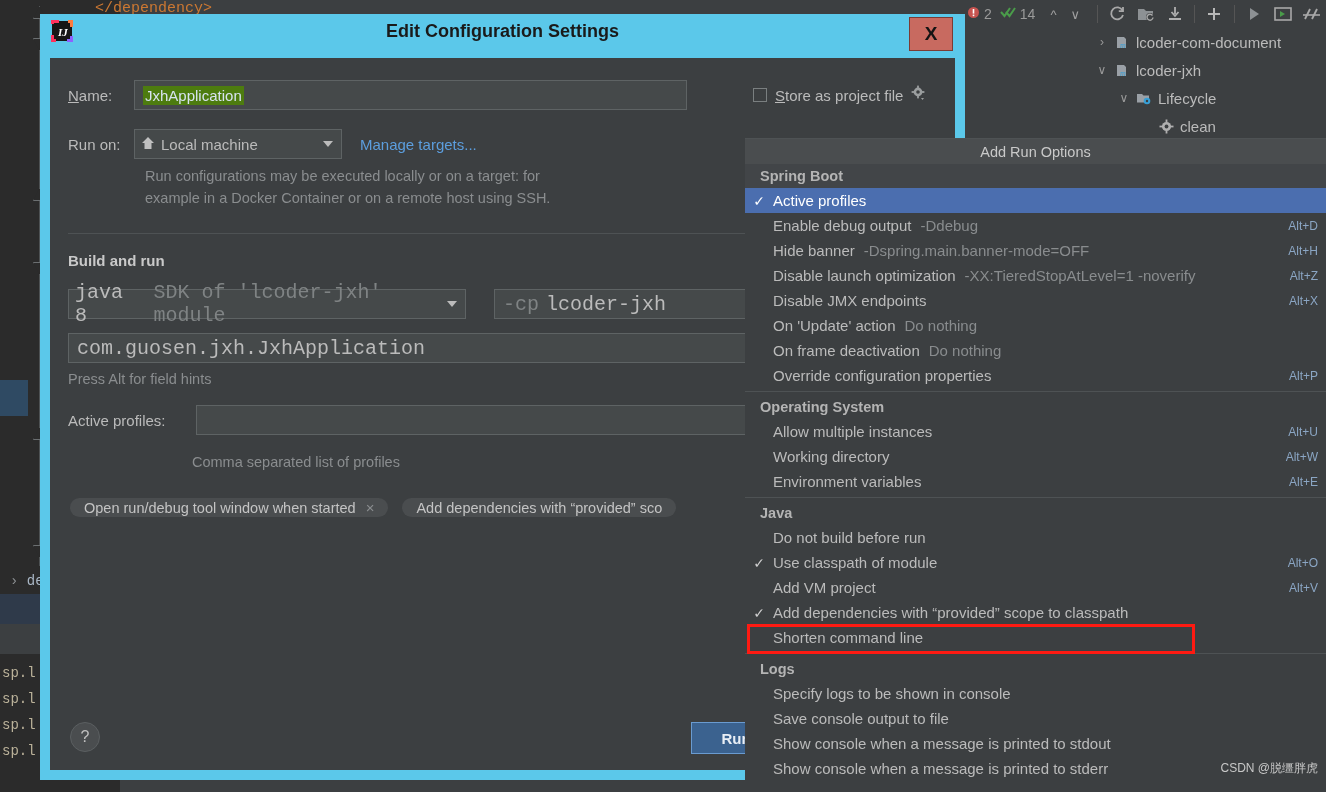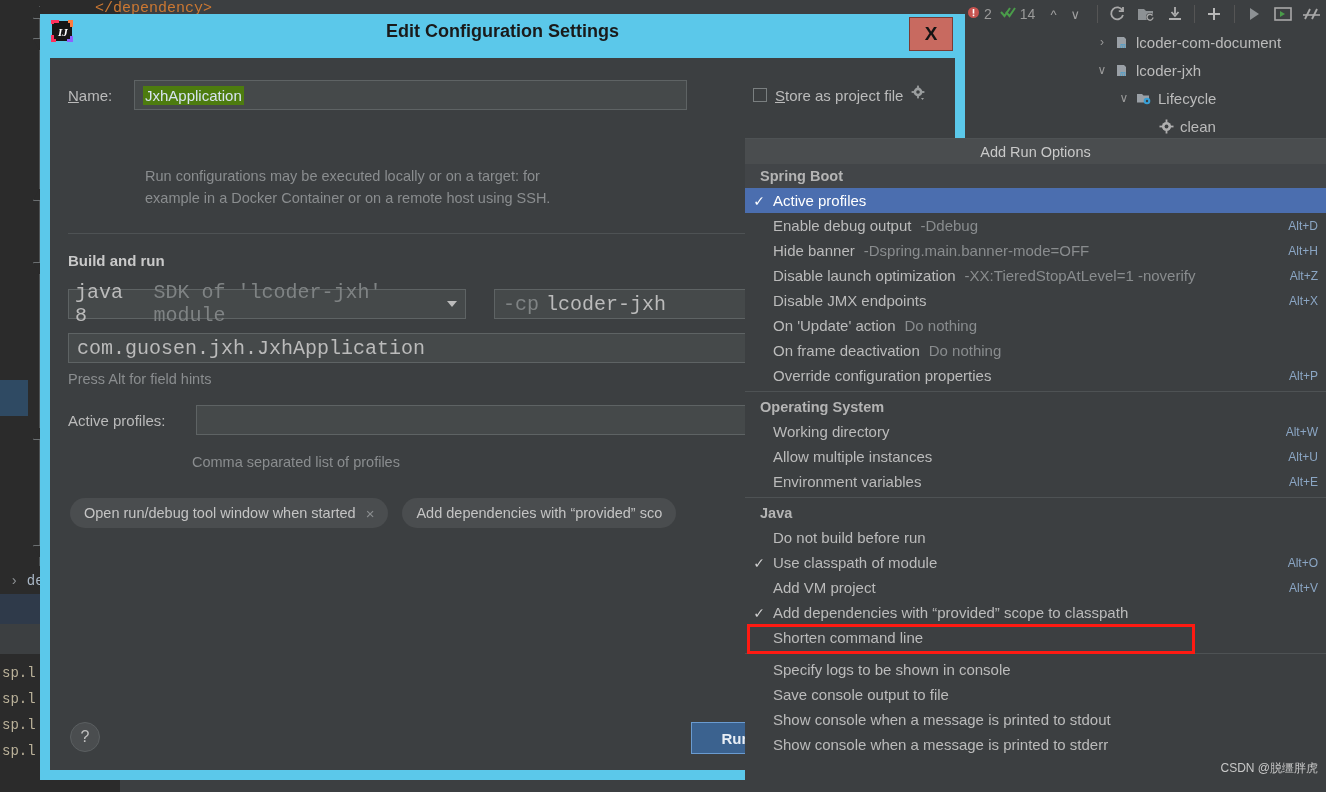--- a/index.html
+++ b/index.html
@@ -130,21 +130,21 @@
   .link { color:#5c9ede; font-size:15px; cursor:pointer; }
   .hint { color:#8a8d8f; font-size:14.5px; line-height:22px; }
   .divider { position:absolute; height:1px; background:#4e5254; }
   .section-h { color:#c9c9c9; font-size:15px; font-weight:bold; }
 
   .mono { font-family:"Liberation Mono", monospace; font-size:20px; }
   .mono-dim { color:#7f8384; }
   .mono-br { color:#bbbbbb; }
 
   .chip {
-    height:30px; border-radius:15px; background:#4a4d4f;
+    height:19px; border-radius:15px; background:#4a4d4f;
     display:flex; align-items:center; padding:0 14px;
     color:#c4c4c4; font-size:14.5px; white-space:nowrap; cursor:pointer;
   }
   .chip .x { margin-left:10px; color:#8b8e90; font-size:15px; }
 
   .help-btn {
     position:absolute; left:20px; bottom:18px; width:30px; height:30px;
     border-radius:50%; background:#4a4d4f; border:1px solid #5b5f61;
     color:#c0c0c0; font-size:16px; display:flex; align-items:center; justify-content:center;
     cursor:pointer;
@@ -385,20 +385,33 @@
               <circle cx="7" cy="7" r="1.8" fill="#3c3f41"></circle>
               <rect x="6.1" y="0.6" width="1.8" height="2.6" fill="#9b9e9f"></rect>
               <rect x="6.1" y="10.8" width="1.8" height="2.6" fill="#9b9e9f"></rect>
               <rect x="0.6" y="6.1" width="2.6" height="1.8" fill="#9b9e9f"></rect>
               <rect x="10.8" y="6.1" width="2.6" height="1.8" fill="#9b9e9f"></rect>
               <path d="M10 13 L13 13 L11.5 15 Z" fill="#9b9e9f"></path>
             </svg>
         </span>
       </div>
 
+      <div class="row" style="left:18px; top:71px;">
+        <span class="lbl" style="width:66px;">Run on:</span>
+        <span class="combo" style="width:208px;">
+          <span style="margin-right:6px;">
+            <svg width="14" height="14" viewBox="0 0 14 14">
+                <path d="M7 1 L13 7 H10.5 V13 H3.5 V7 H1 Z" fill="#c0c0c0"></path>
+              </svg>
+          </span>
+          <span>Local machine</span>
+          <i class="arrow"></i>
+        </span>
+        <span class="link" style="margin-left:18px;">Manage targets...</span>
+      </div>
 
       <div style="position:absolute; left:95px; top:107px; width:560px;">
         <div class="hint">Run configurations may be executed locally or on a target: for</div>
         <div class="hint">example in a Docker Container or on a remote host using SSH.</div>
       </div>
 
       <div class="divider" style="left:18px; top:175px; width:870px;"></div>
 
       <div class="section-h" style="position:absolute; left:18px; top:194px;">Build and run</div>
 
@@ -487,27 +500,27 @@
         </div>
         <div class="mi">
           <span class="chk"></span>
           <span class="txt">Override configuration properties</span>
           <span class="sc">Alt+P</span>
         </div>
         <div class="sep"></div>
         <div class="grp-head plain">Operating System</div>
         <div class="mi">
           <span class="chk"></span>
+          <span class="txt">Allow multiple instances</span>
+          <span class="sc">Alt+U</span>
+        </div>
+        <div class="mi">
+          <span class="chk"></span>
           <span class="txt">Working directory</span>
           <span class="sc">Alt+W</span>
-        </div>
-        <div class="mi">
-          <span class="chk"></span>
-          <span class="txt">Allow multiple instances</span>
-          <span class="sc">Alt+U</span>
         </div>
         <div class="mi">
           <span class="chk"></span>
           <span class="txt">Environment variables</span>
           <span class="sc">Alt+E</span>
         </div>
         <div class="sep"></div>
         <div class="grp-head plain">Java</div>
         <div class="mi">
           <span class="chk"></span>
@@ -525,20 +538,21 @@
         </div>
         <div class="mi">
           <span class="chk">✓</span>
           <span class="txt">Add dependencies with “provided” scope to classpath</span>
         </div>
         <div class="mi">
           <span class="chk"></span>
           <span class="txt">Shorten command line</span>
         </div>
         <div class="sep"></div>
+        <div class="grp-head plain">Logs</div>
         <div class="mi">
           <span class="chk"></span>
           <span class="txt">Specify logs to be shown in console</span>
         </div>
         <div class="mi">
           <span class="chk"></span>
           <span class="txt">Save console output to file</span>
         </div>
         <div class="mi">
           <span class="chk"></span>

